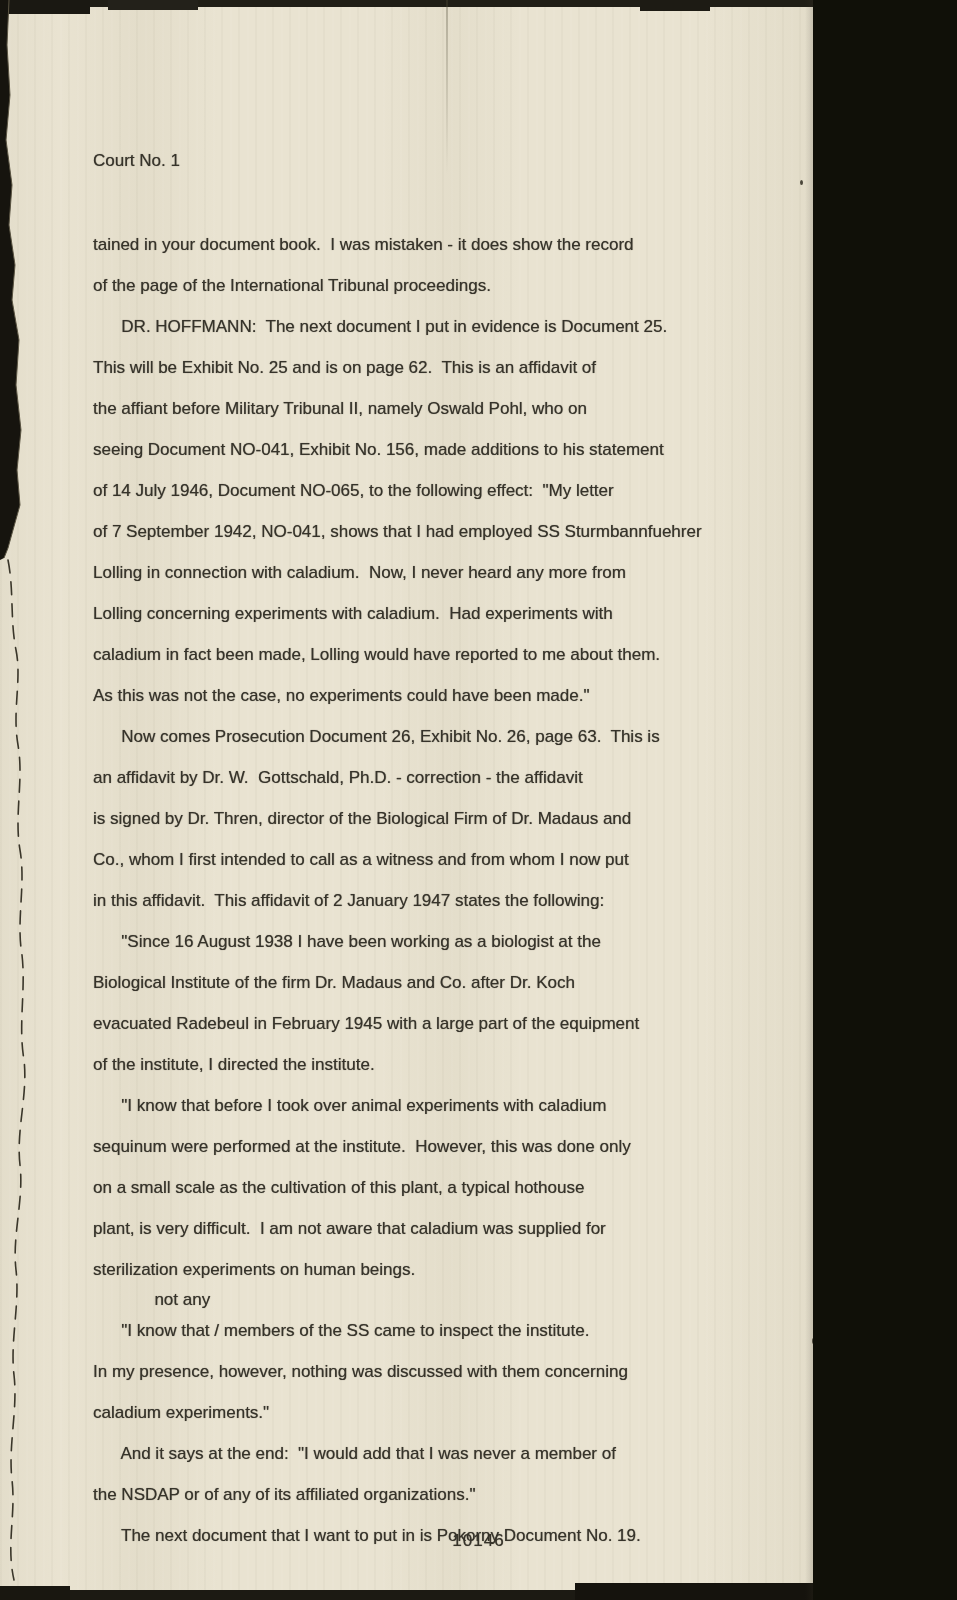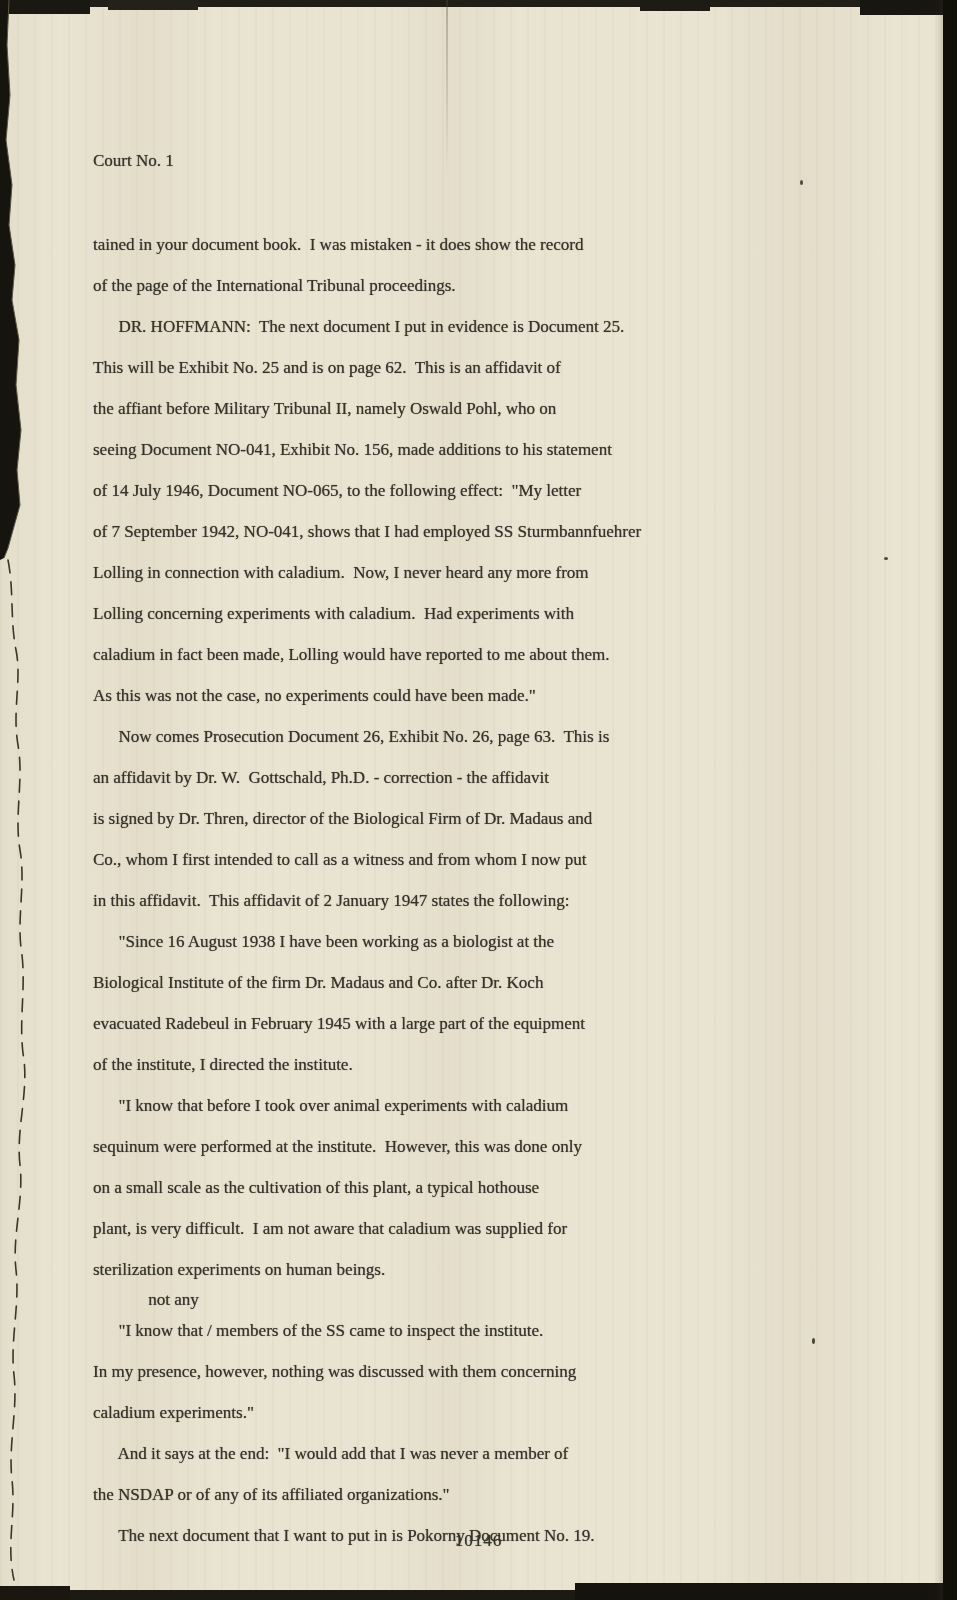--- a/index.html
+++ b/index.html
@@ -2,39 +2,39 @@
 <html><head>
 <meta charset="utf-8">
 <style>
   html, body {
     margin: 0;
     padding: 0;
     background: #101008;
   }
   .scan-page {
     position: relative;
-    width: 943px;
+    width: 813px;
     height: 1600px;
     overflow: hidden;
     background:
       
       linear-gradient(90deg,
         rgba(120,110,80,0.05) 0px, rgba(0,0,0,0) 60px,
         rgba(150,140,105,0.07) 140px, rgba(0,0,0,0) 220px,
         rgba(0,0,0,0) 380px, rgba(140,130,95,0.06) 450px,
         rgba(0,0,0,0) 520px, rgba(0,0,0,0) 700px,
         rgba(150,140,105,0.07) 800px, rgba(0,0,0,0) 900px),
       
       repeating-linear-gradient(90deg,
         rgba(90,85,60,0.035) 0px, rgba(90,85,60,0.035) 2px,
         rgba(0,0,0,0) 2px, rgba(0,0,0,0) 9px,
         rgba(255,255,245,0.05) 9px, rgba(255,255,245,0.05) 11px,
         rgba(0,0,0,0) 11px, rgba(0,0,0,0) 17px),
       #e9e3d1;
-    font-family: Liberation Serif, serif;
+    font-family: Liberation Sans, sans-serif;
     color: #36332a;
   }
   
   .typewriter {
     position: absolute;
     white-space: pre;
     font-size: 17px;
     color: #36332a;
     text-shadow: 0 0 1px rgba(54,51,42,0.55), 0.4px 0.4px 0 rgba(54,51,42,0.25);
   }

